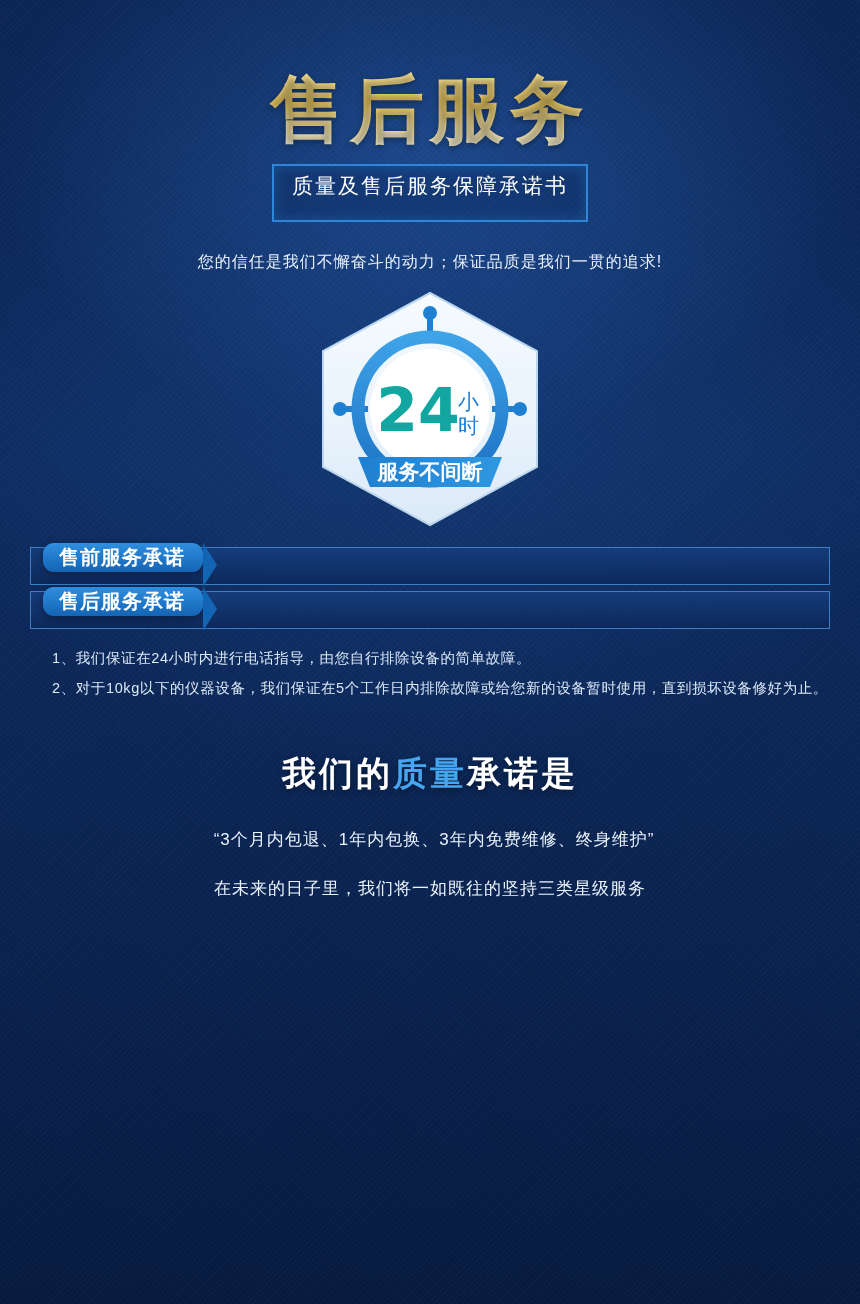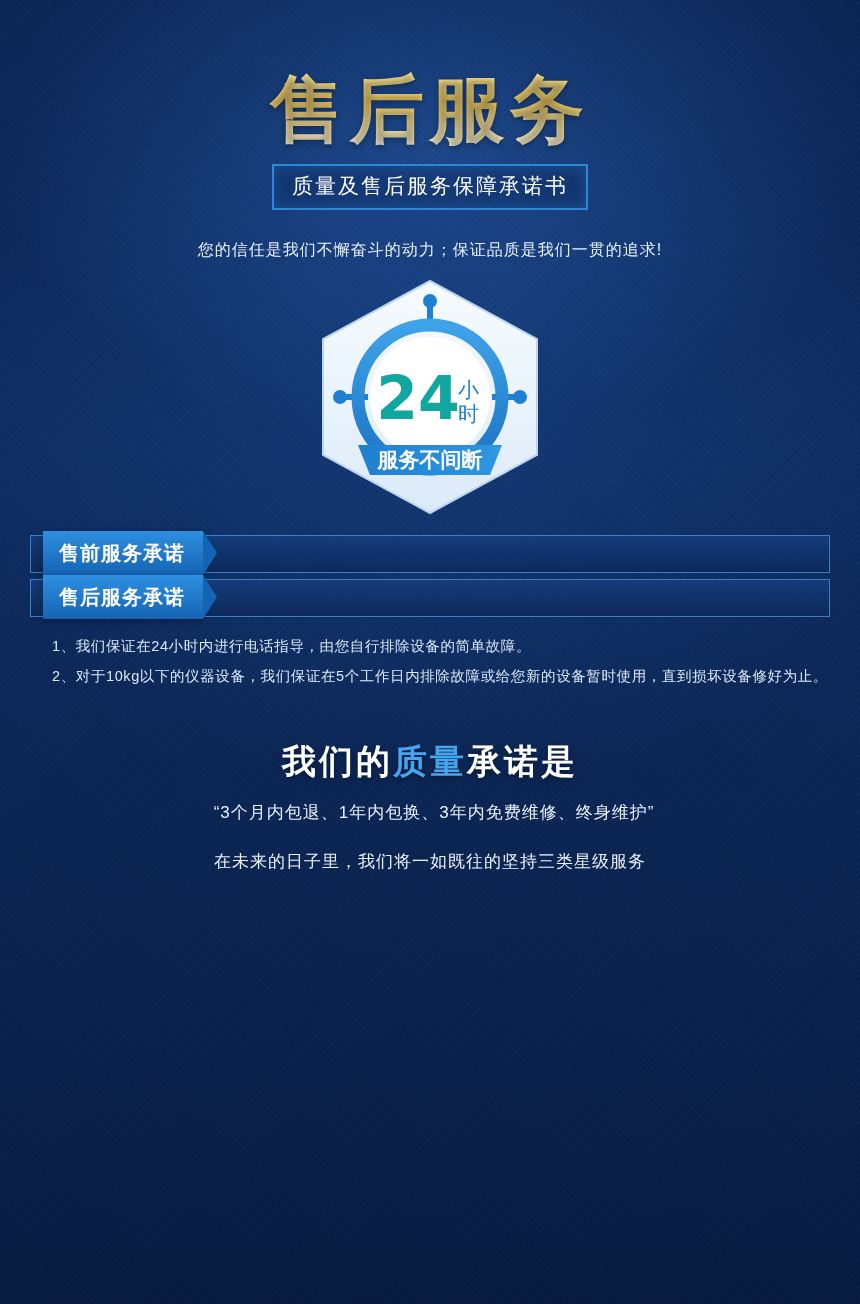--- a/index.html
+++ b/index.html
@@ -49,21 +49,21 @@
     line-height:1;
     font-family:"DejaVu Sans", sans-serif;
   }
   .subtitle-wrap { text-align:center; margin-top:18px; }
   .subtitle {
     display:inline-block;
     border:2px solid #2f86d8;
     color:#ffffff;
     font-size:21px;
     letter-spacing:2px;
-    padding:6px 18px 8px;
+    padding:6px 18px 20px;
     background:rgba(10,40,92,0.35);
     box-shadow:0 0 14px rgba(47,134,216,0.35) inset;
   }
   .tagline {
     text-align:center;
     margin-top:30px;
     color:#e8f1fb;
     font-size:16px;
     letter-spacing:1px;
   }
@@ -78,29 +78,30 @@
     position:relative;
     height:38px;
     border:1px solid #3d7fc4;
     background:linear-gradient(180deg, rgba(22,62,126,0.85), rgba(12,40,90,0.85));
     display:flex; align-items:center;
     margin-top:6px;
   }
   .bar .tab {
     position:absolute;
     left:12px; top:-5px;
-    height:44px;
+    height:29px;
     display:flex; align-items:center;
     padding:0 18px 0 16px;
     background:linear-gradient(180deg,#2f8fe0 0%, #1464b4 100%);
     color:#ffffff;
     font-size:20px;
     font-weight:bold;
     letter-spacing:1px;
     box-shadow:0 2px 8px rgba(0,0,0,0.35);
+    border-radius:11px;
   }
   .bar .tab:after {
     content:"";
     position:absolute; right:-14px; top:0;
     width:0; height:0;
     border-top:22px solid transparent;
     border-bottom:22px solid transparent;
     border-left:14px solid #1464b4;
   }
   .items { padding:14px 22px 6px 22px; }
@@ -116,21 +117,21 @@
   .promise { margin-top:42px; text-align:center; }
   .promise-title {
     font-size:34px;
     font-weight:bold;
     letter-spacing:3px;
     color:#ffffff;
     text-shadow:0 2px 6px rgba(0,0,0,0.4);
   }
   .promise-title .hi { color:#45a6ef; }
   .promise-line1 {
-    margin-top:16px;
+    margin-top:31px;
     color:#eaf2fc;
     font-size:17px;
     letter-spacing:1px;
     padding-left:8px;
   }
   .promise-line2 {
     margin-top:26px;
     color:#eaf2fc;
     font-size:17px;
     letter-spacing:1px;

